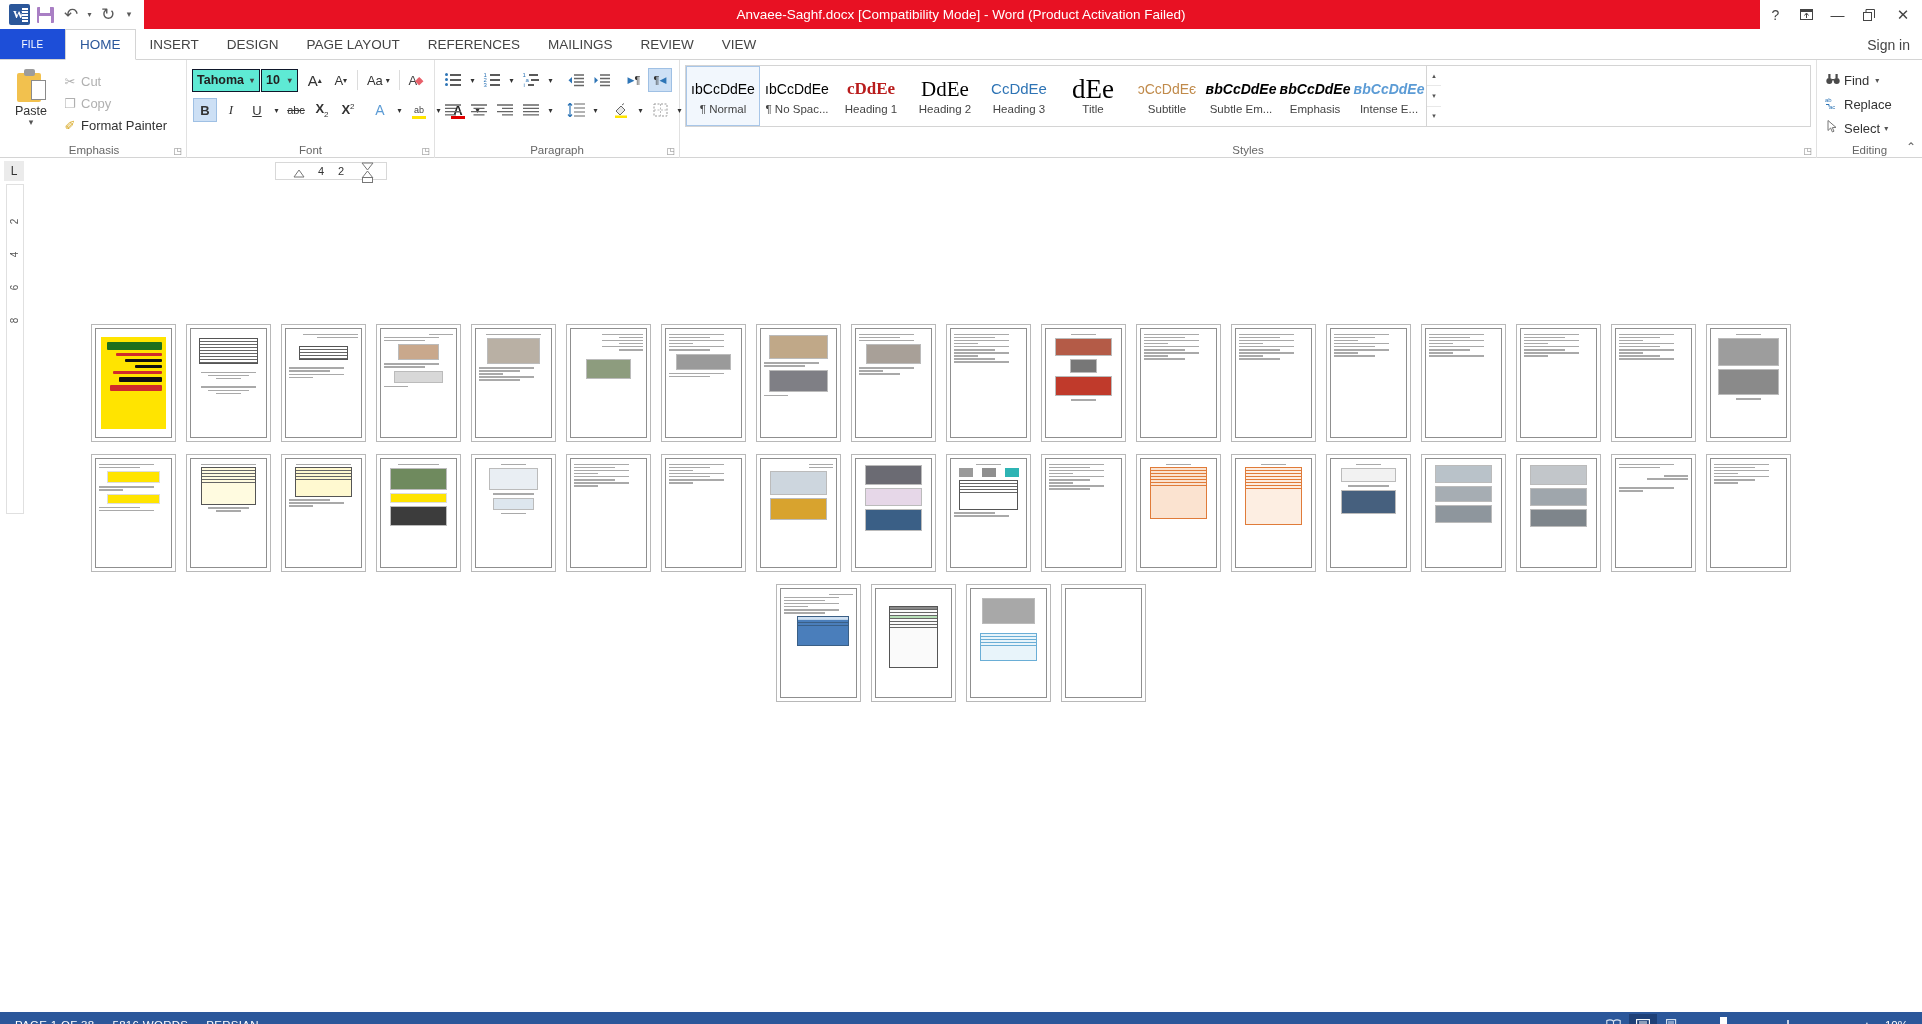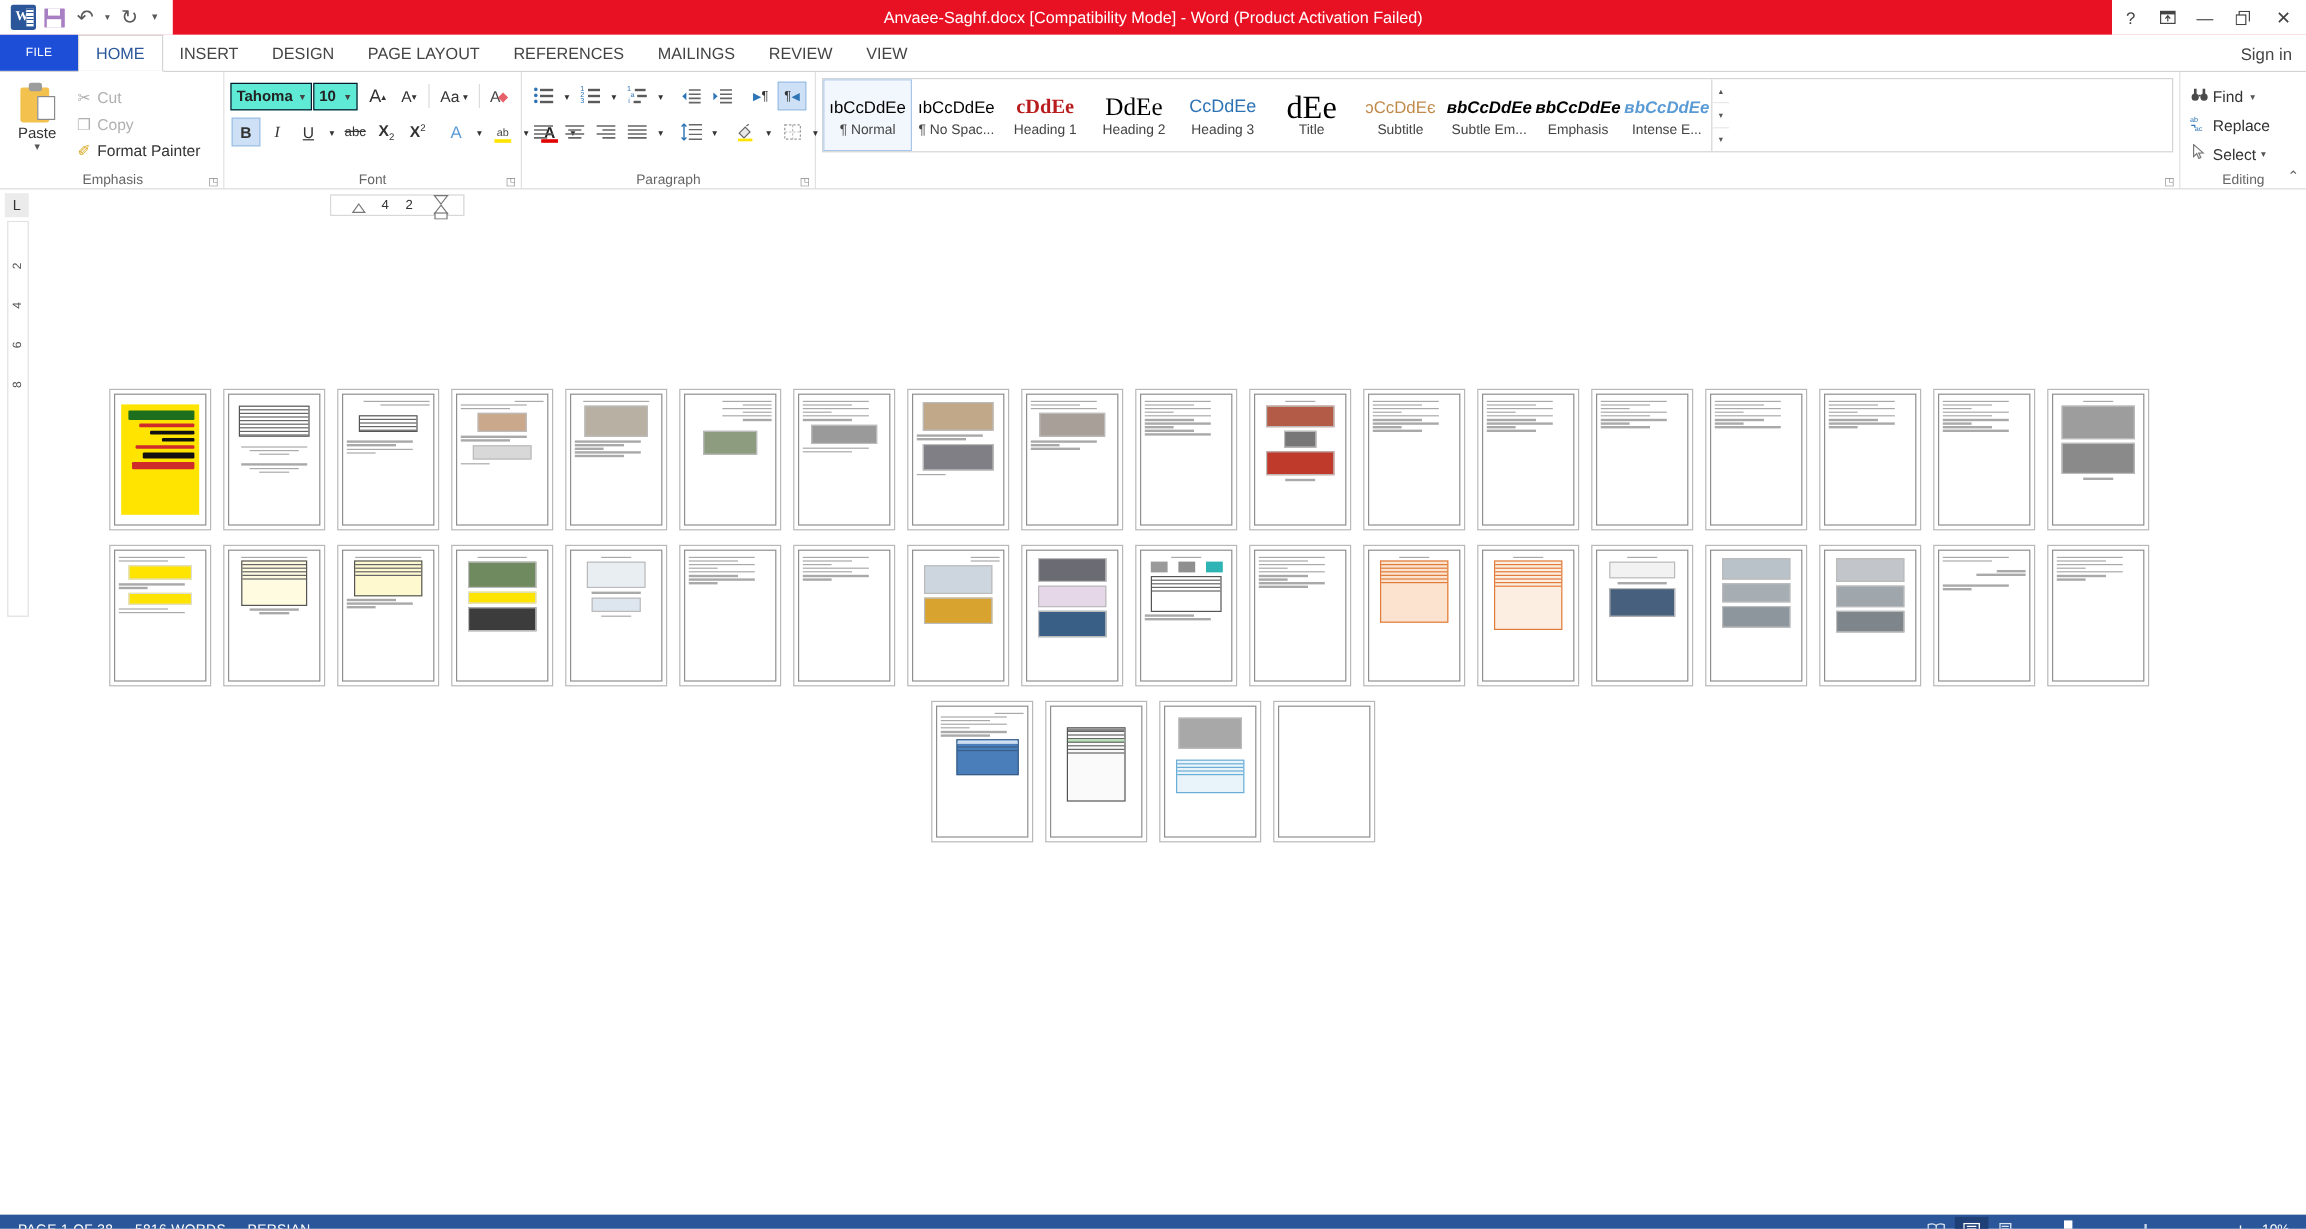--- a/index.html
+++ b/index.html
@@ -758,20 +758,21 @@
       <div class="style-item">
         <div class="style-preview sp-intense">ʙbCcDdEe</div>
         <div class="style-name">Intense E...</div>
       </div>
       <div class="gallery-scroll">
         <div class="gs">▴</div>
         <div class="gs">▾</div>
         <div class="gs" style="border-bottom:none">▾</div>
       </div>
     </div>
+    <div class="group-label">Styles</div>
     <div class="group-launcher">◳</div>
   </div>
 
   <div class="group editgroup" style="border-right:none">
     <div style="display:flex;flex-direction:column;padding-top:4px">
       <div class="ed-item">
         <span class="ed-ico">
           <svg width="14" height="12" viewBox="0 0 14 12">
               <circle cx="3.3" cy="8" r="3" fill="#4a4a4a"></circle>
               <circle cx="10.7" cy="8" r="3" fill="#4a4a4a"></circle>

